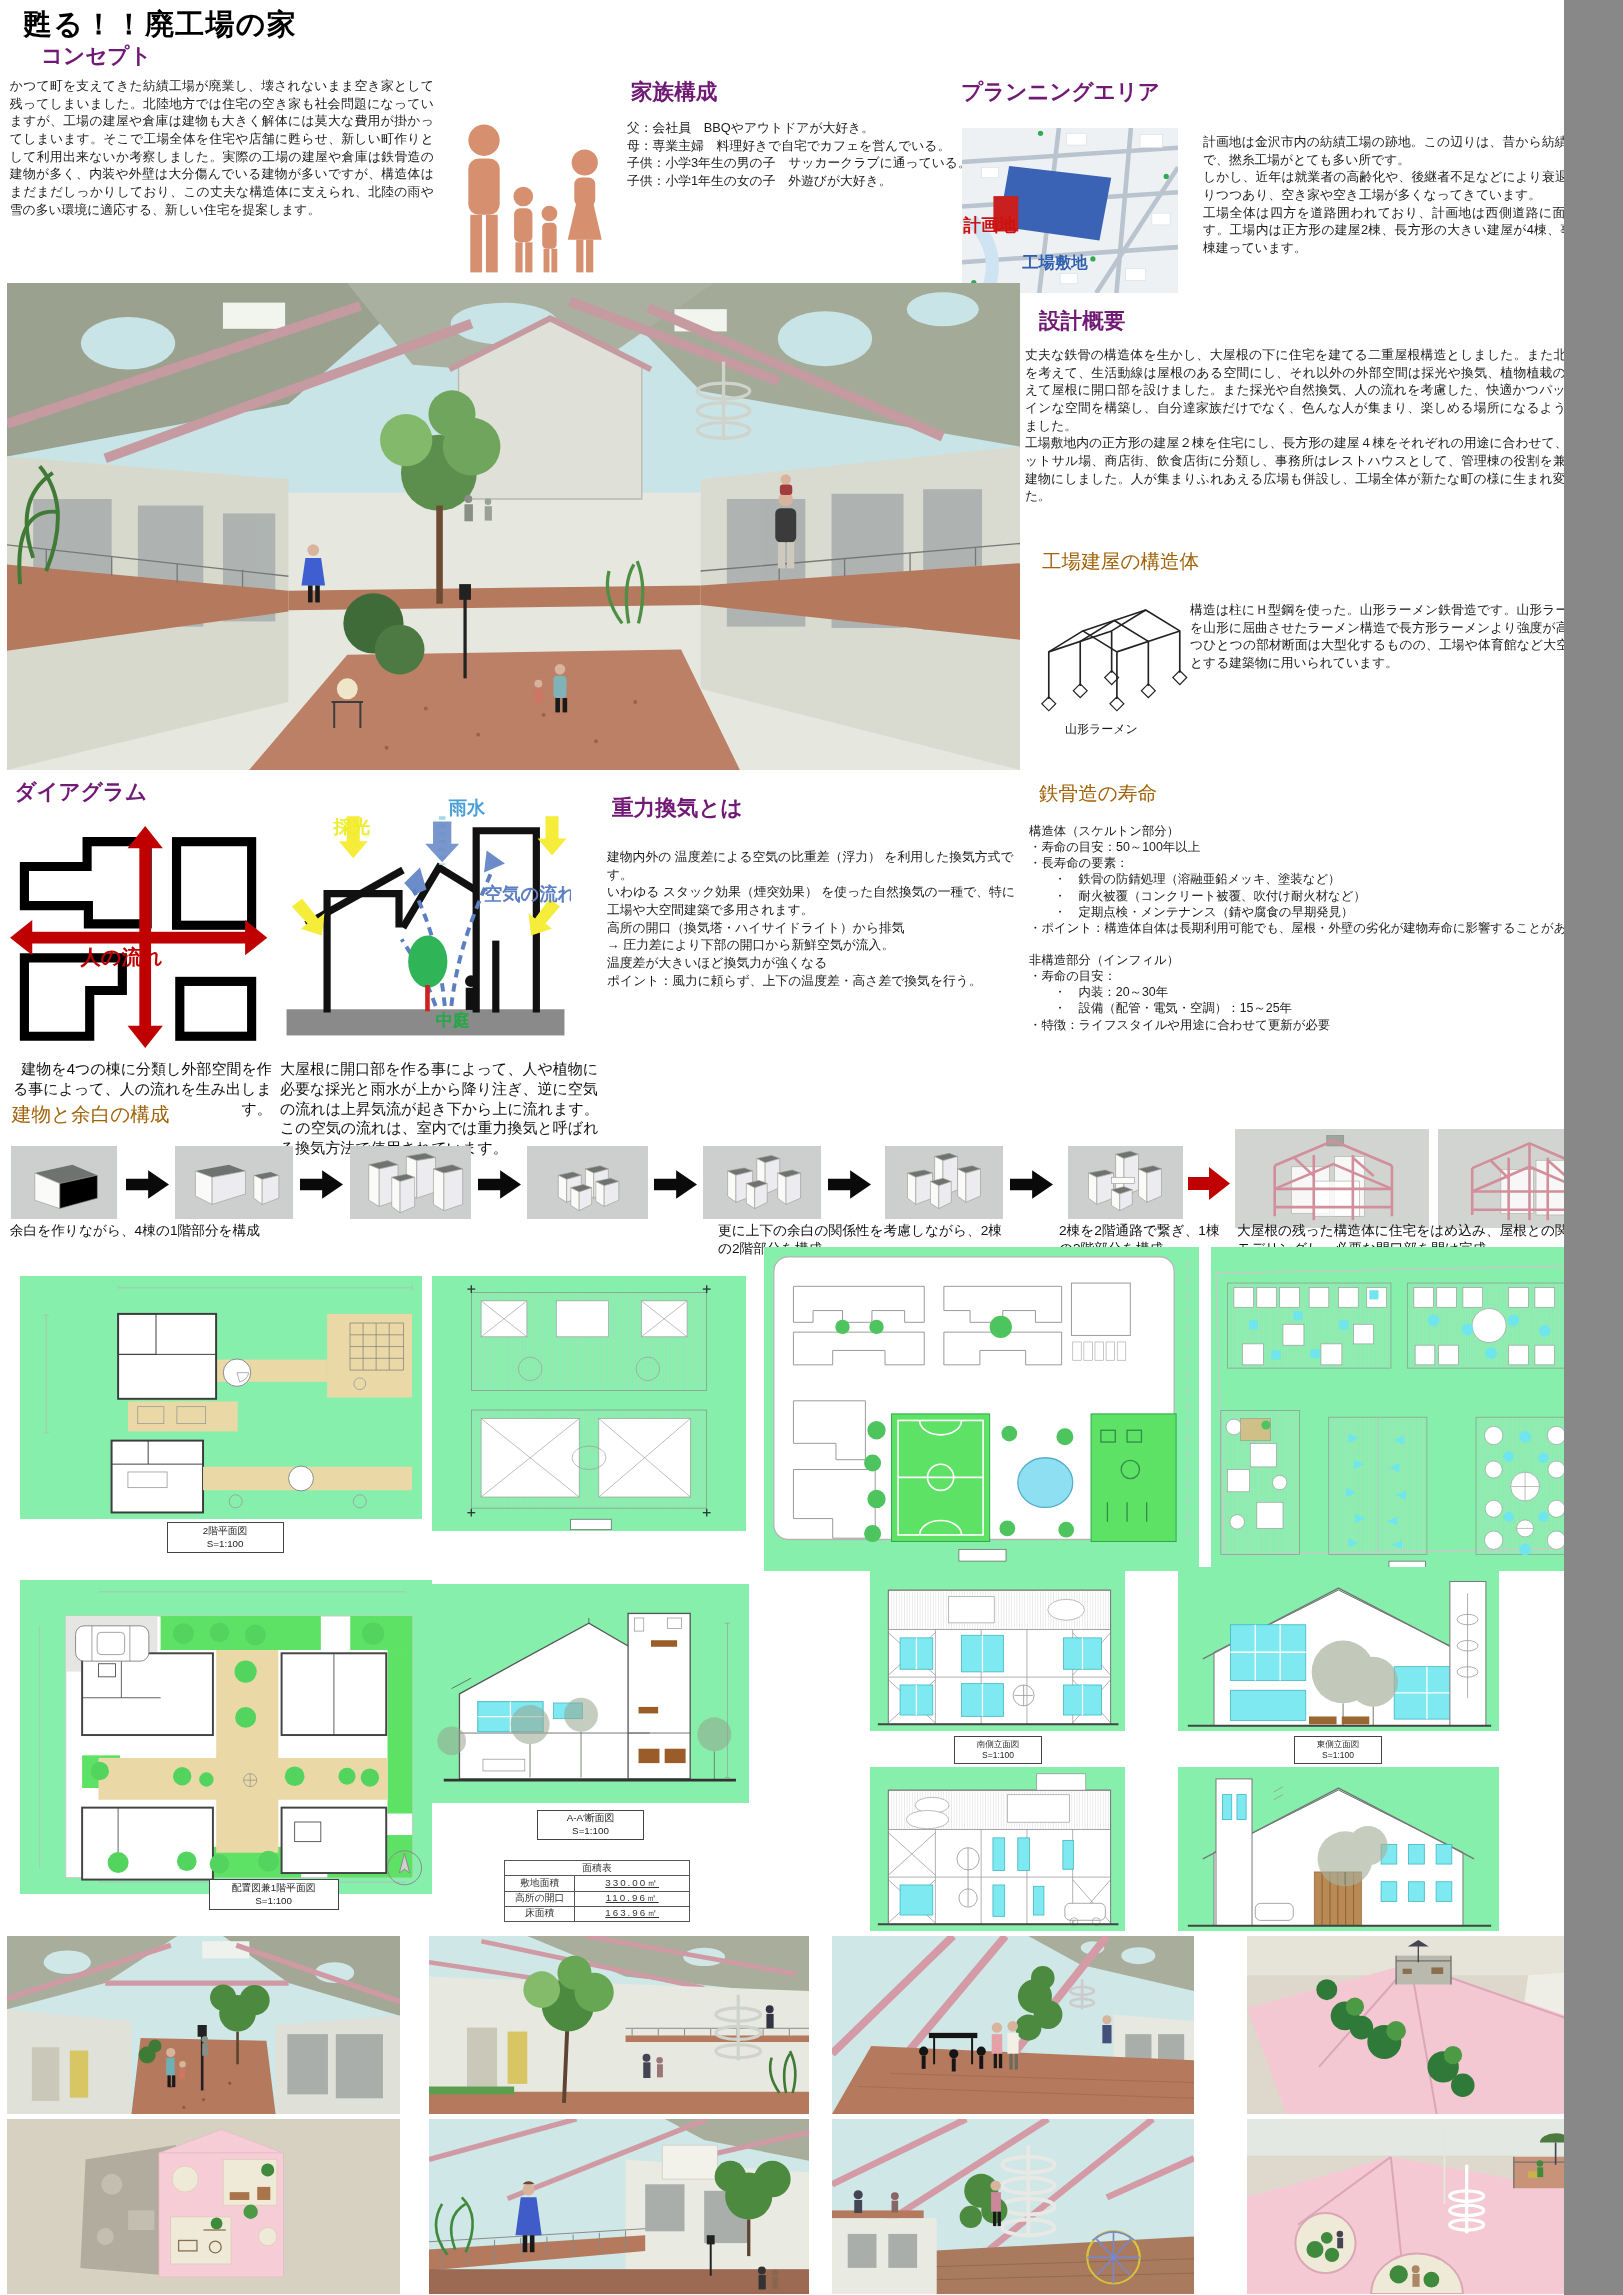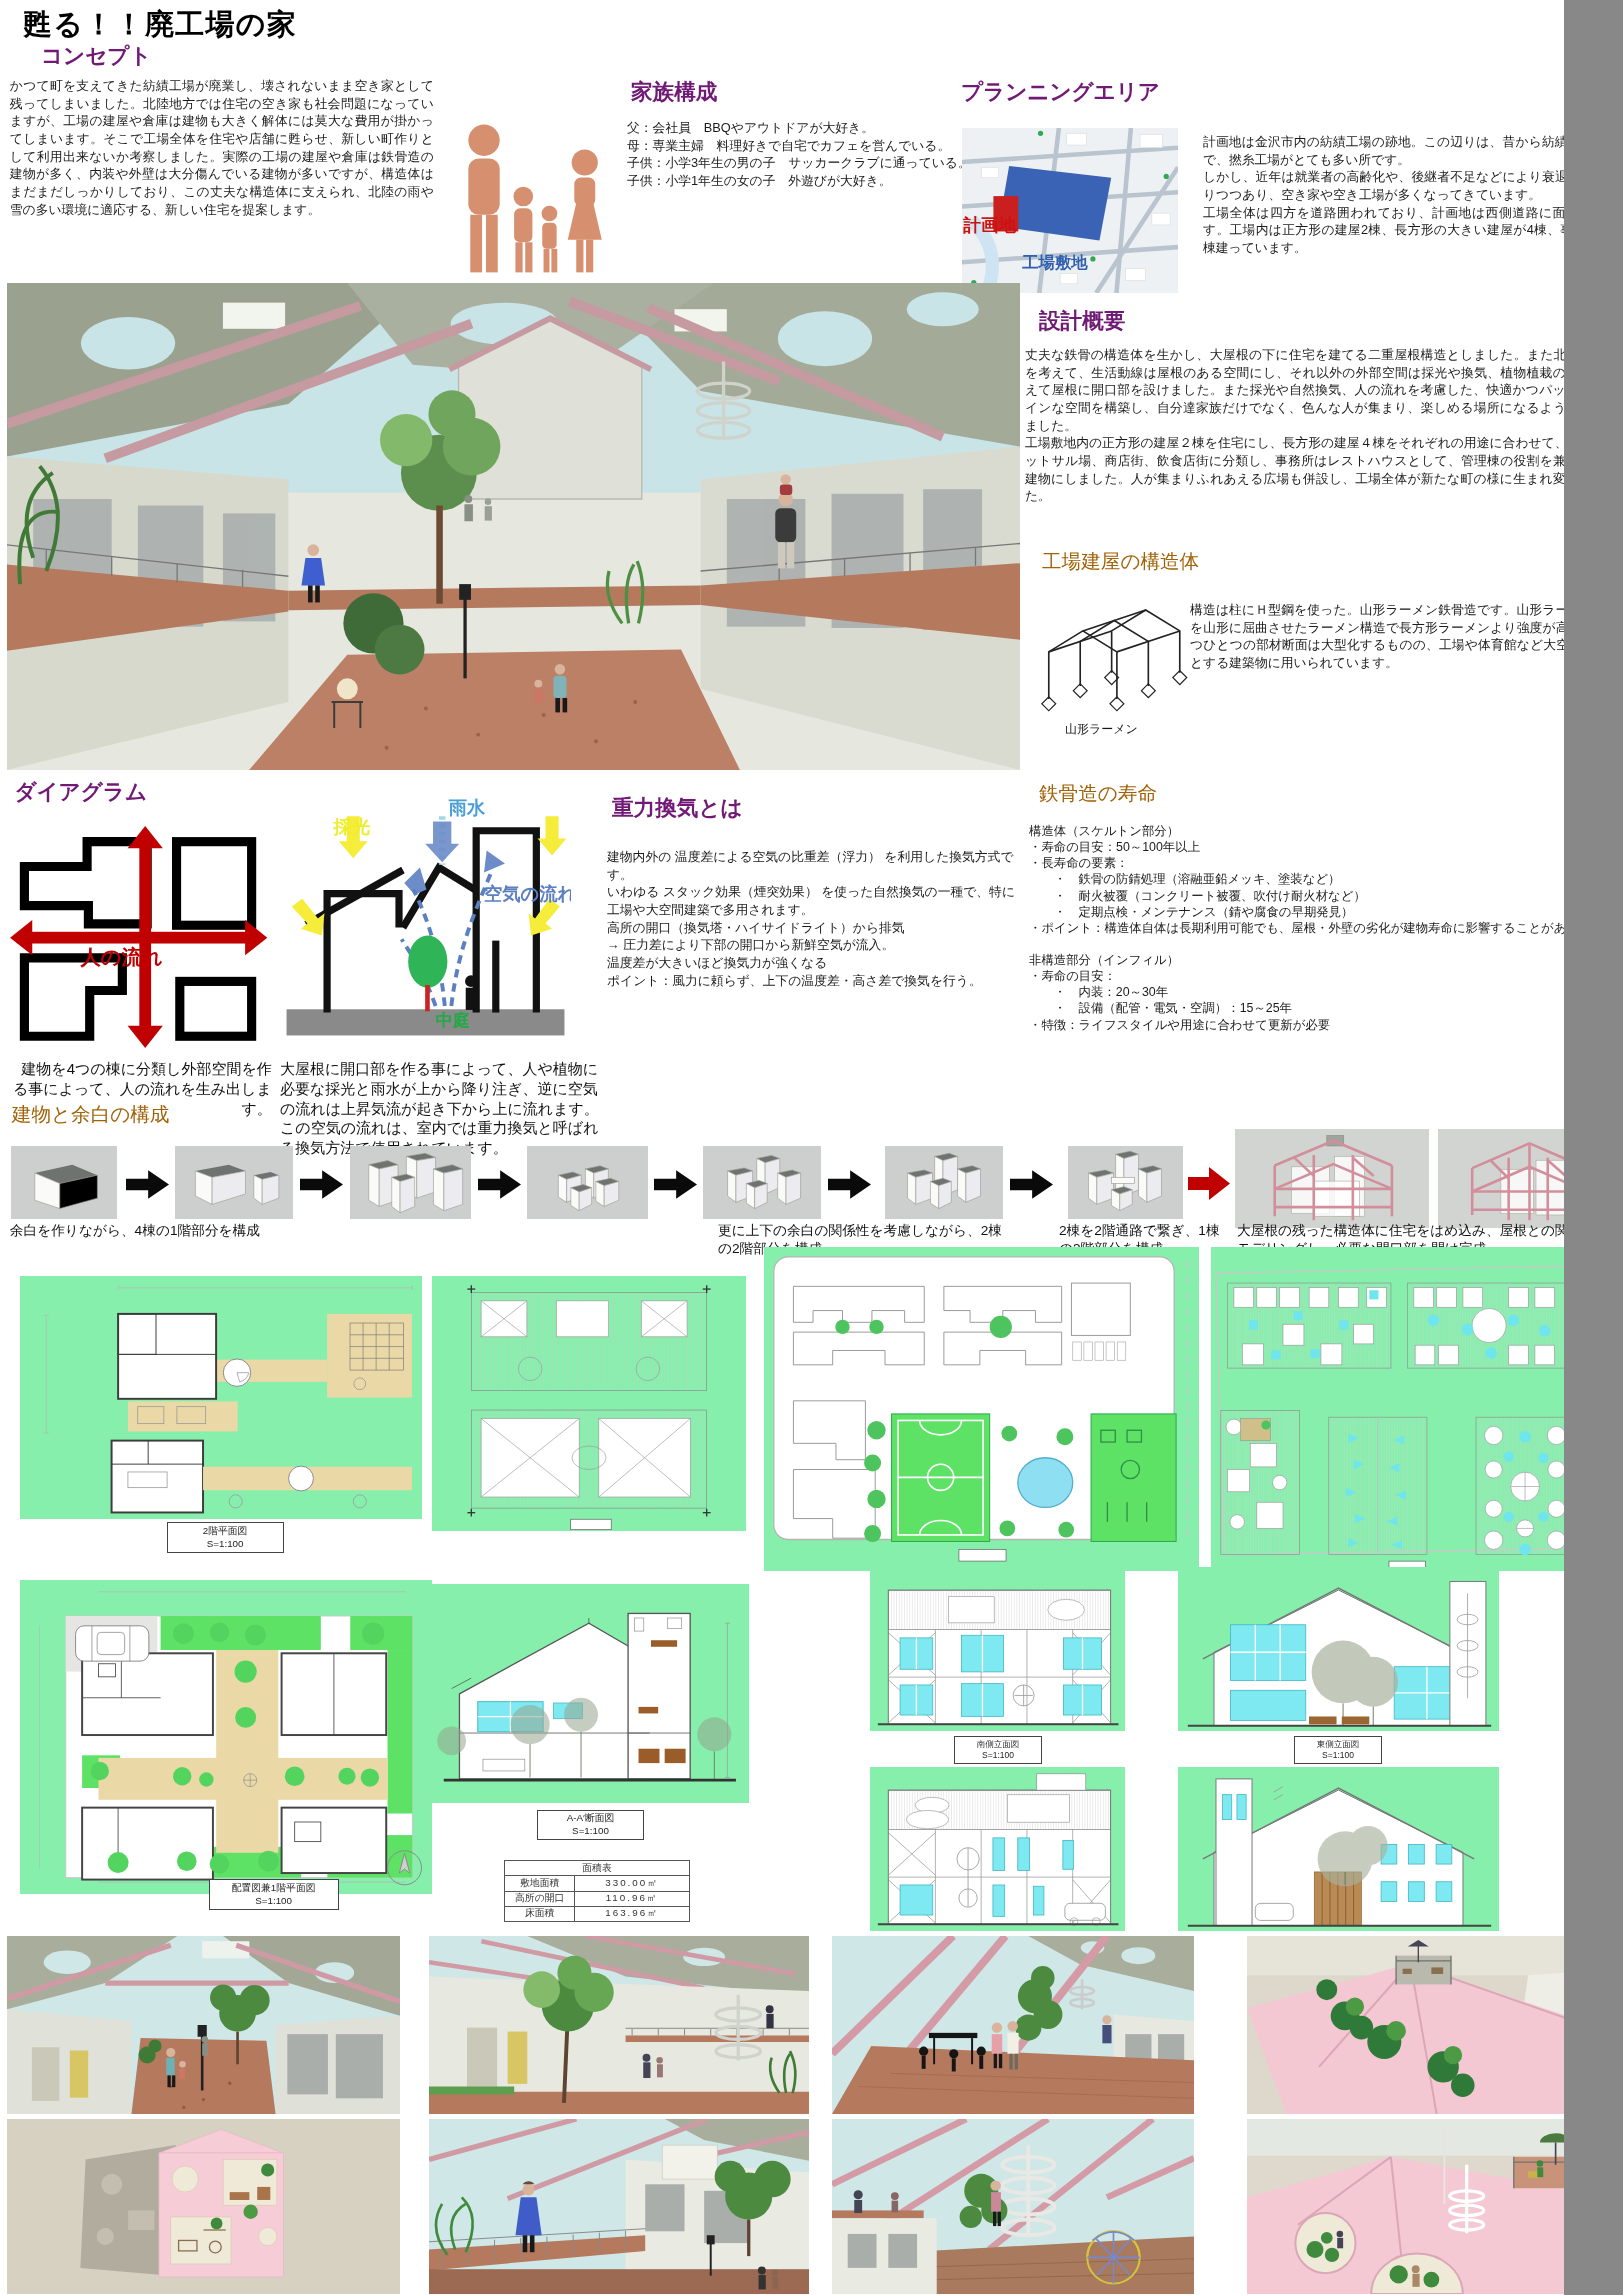--- a/index.html
+++ b/index.html
@@ -12,21 +12,21 @@
   .txt{white-space:pre-line;line-height:1.38;text-align:justify;font-size:12.8px;color:#1b1b1b;}
   .cap{white-space:pre-line;line-height:1.32;font-size:13.7px;color:#111;}
   .labelbox{border:1.3px solid #444;background:#fff;display:flex;flex-direction:column;
             align-items:center;justify-content:center;line-height:1.3;font-size:9.8px;color:#222;}
   .panel{background:#86efac;}
   svg{display:block;}
   table.area{border-collapse:collapse;width:100%;height:100%;font-size:9.8px;color:#333;}
   table.area th,table.area td{border:1.2px solid #555;padding:0 3.9px;}
   table.area th{font-weight:normal;text-align:center;}
   table.area td.n{width:38%;text-align:center;}
-  table.area td.v{text-align:center;letter-spacing:2px;}
+  table.area td.v{text-align:center;letter-spacing:2px;text-decoration:underline;}
   .thumb{background:#cdcfce;}
 </style>
 </head>
 <body>
 
 <div id="board">
 
   <div class="abs ttl" style="left:23px;top:5.2px;">甦る！！廃工場の家</div>
 
   <div class="abs hd" style="left:41px;top:41px;">コンセプト</div>

